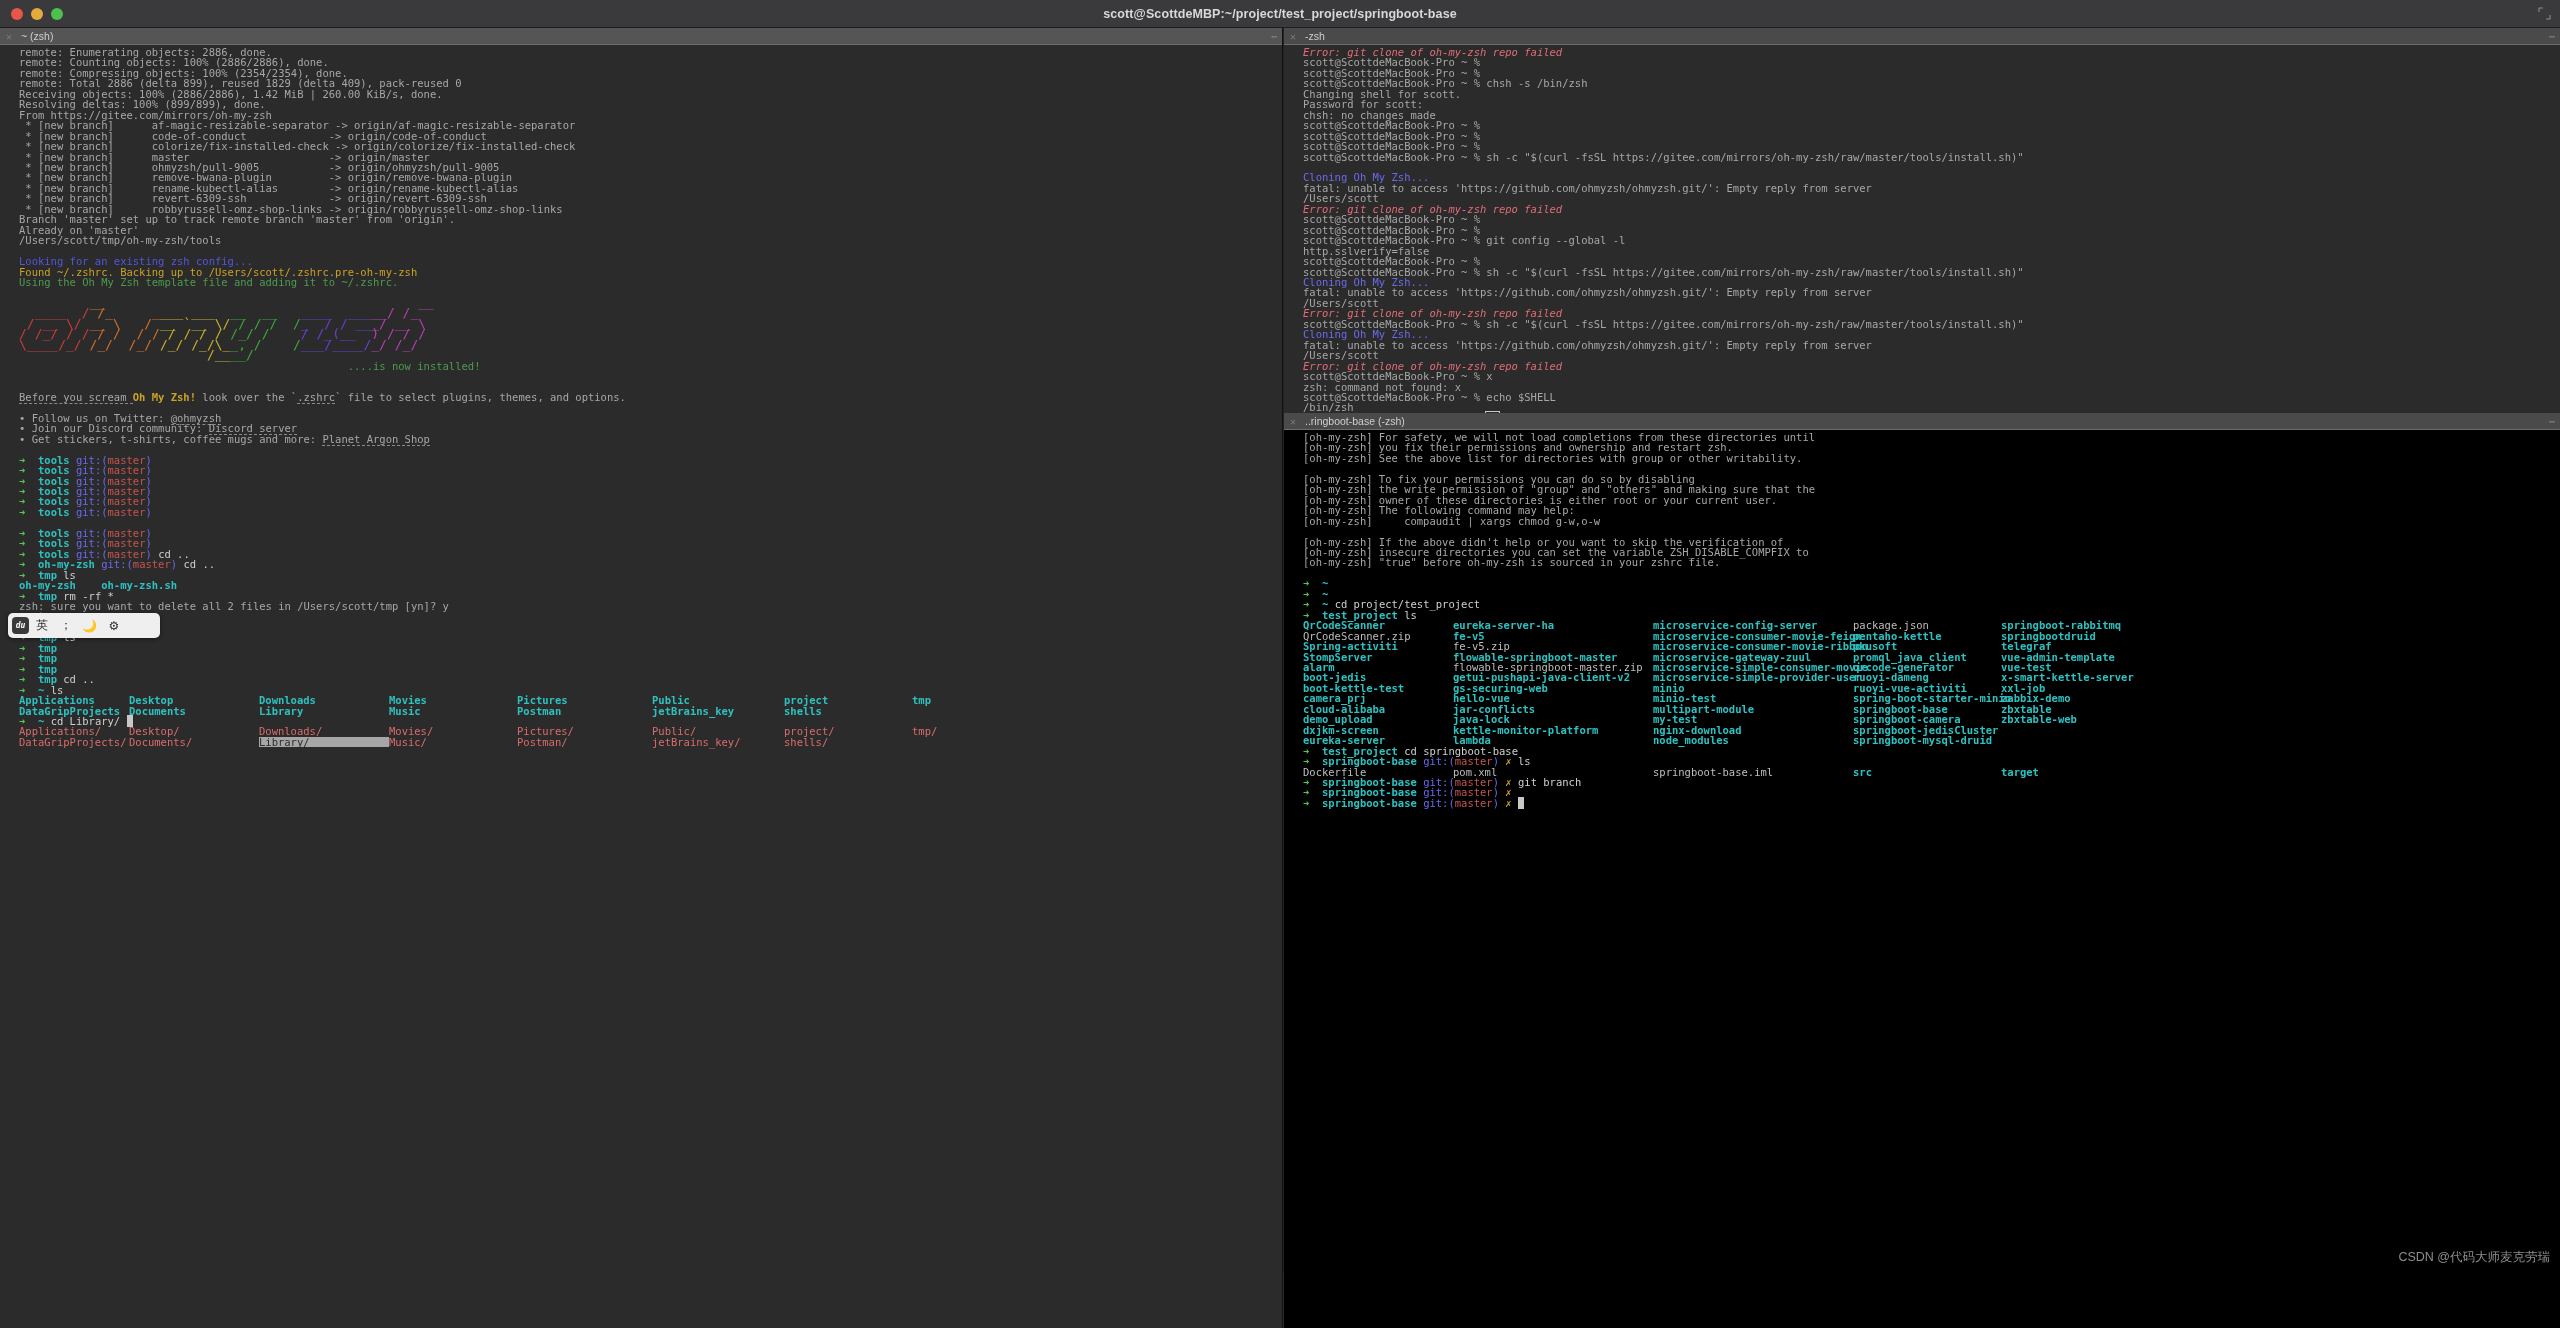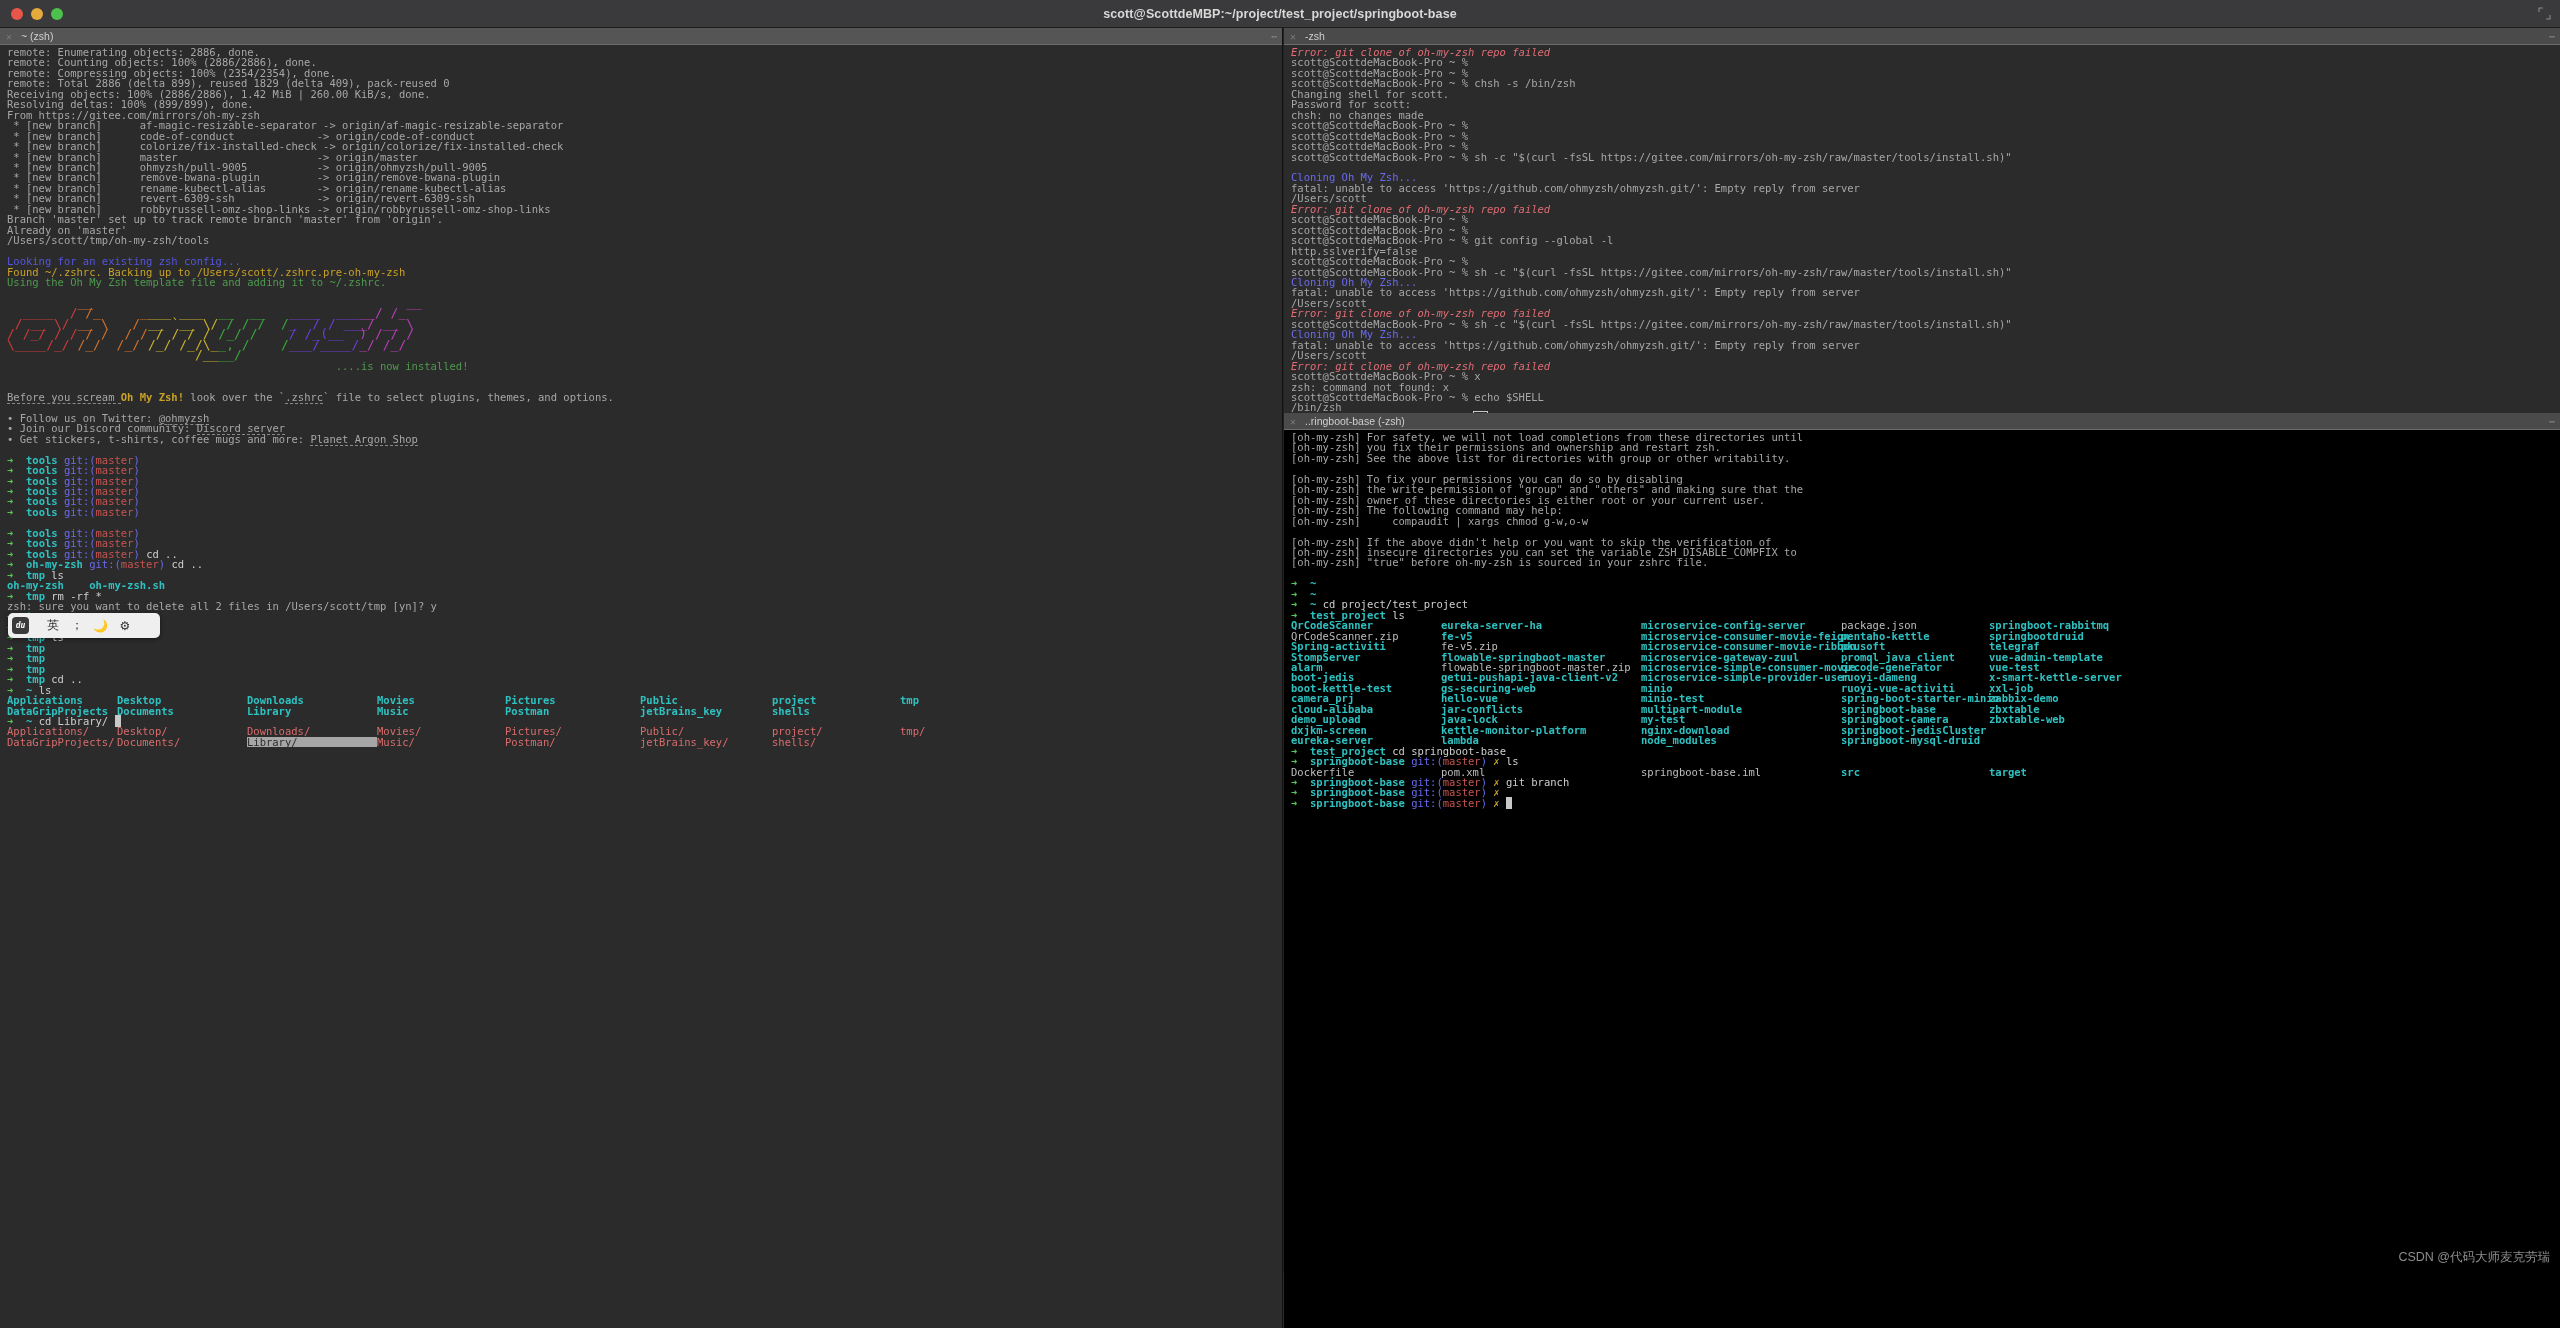--- a/index.html
+++ b/index.html
@@ -45,21 +45,21 @@
     border-bottom: 1px solid #6d6d6d;
   }
   .pane-header.inactive { background: #4a4a4b; }
   .pane-title {
     font-family: "Liberation Sans", sans-serif;
     font-size: 10.5px; color: #cfcfcf;
   }
   .pane-x { font-size: 10px; color: #7a7a7a; width: 9px; }
   .pane-dots { margin-left: auto; margin-right: 6px; font-size: 10px; color: #8d8d8d; letter-spacing: -1px;}
   .pane-body {
-    padding: 2px 0 0 7px;
+    padding: 2px 0 0 19px;
     font-size: 10.5px;
     line-height: 10.45px;
     white-space: pre;
     color: #c8c8c8;
   }
 
   
   #pane-left   { left: 0;    top: 28px; width: 1283px; height: 1300px; border-right: 1px solid #111; }
   #pane-rt     { left: 1284px; top: 28px; width: 1276px; height: 385px; }
   #pane-rb     { left: 1284px; top: 413px; width: 1276px; height: 915px; background: #000; }
@@ -111,21 +111,21 @@
     display: flex; align-items: center; justify-content: center;
     height: 21px; min-width: 24px;
     font-size: 12px; color: #303030;
     font-family: "Liberation Sans", sans-serif;
   }
   #ime-logo {
     width: 17px; height: 17px; border-radius: 4px;
     background: #3a3a3a; color: #fff; font-size: 8px;
     font-style: italic; font-weight: 700;
     display: flex; align-items: center; justify-content: center;
-    margin-right: 12px;
+    margin-right: 1px;
   }
 
   
   #watermark {
     position: absolute; right: 10px; bottom: 6px;
     font-family: "Liberation Sans", sans-serif;
     font-size: 12.5px; color: #8d8d8d;
     z-index: 50;
   }
 </style>

